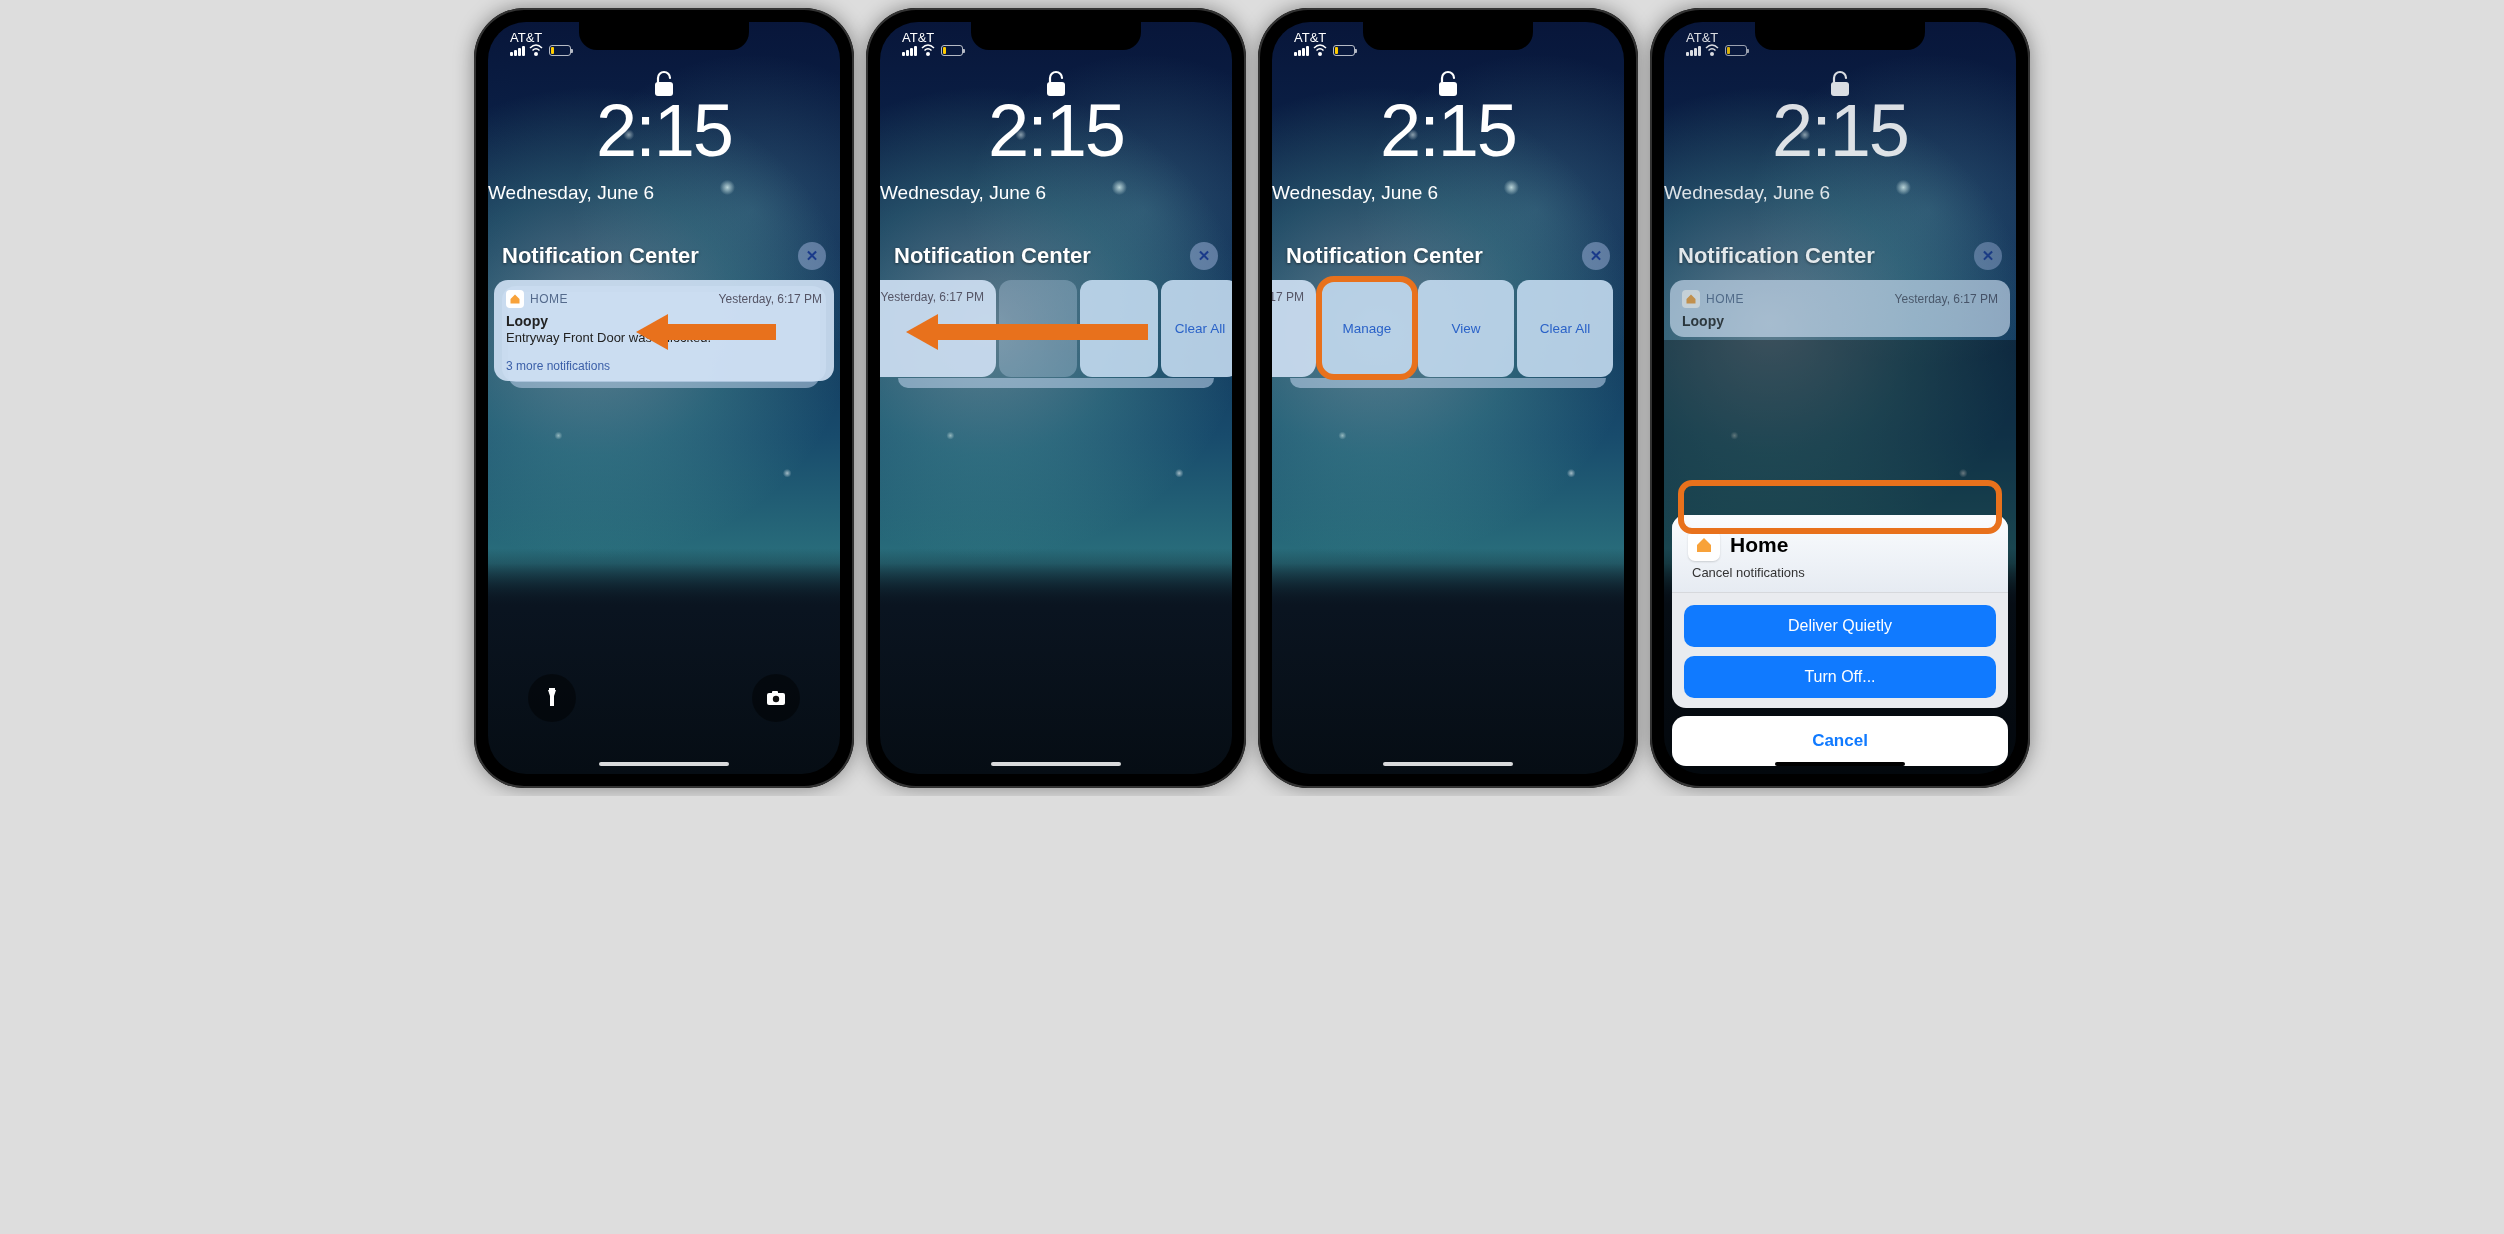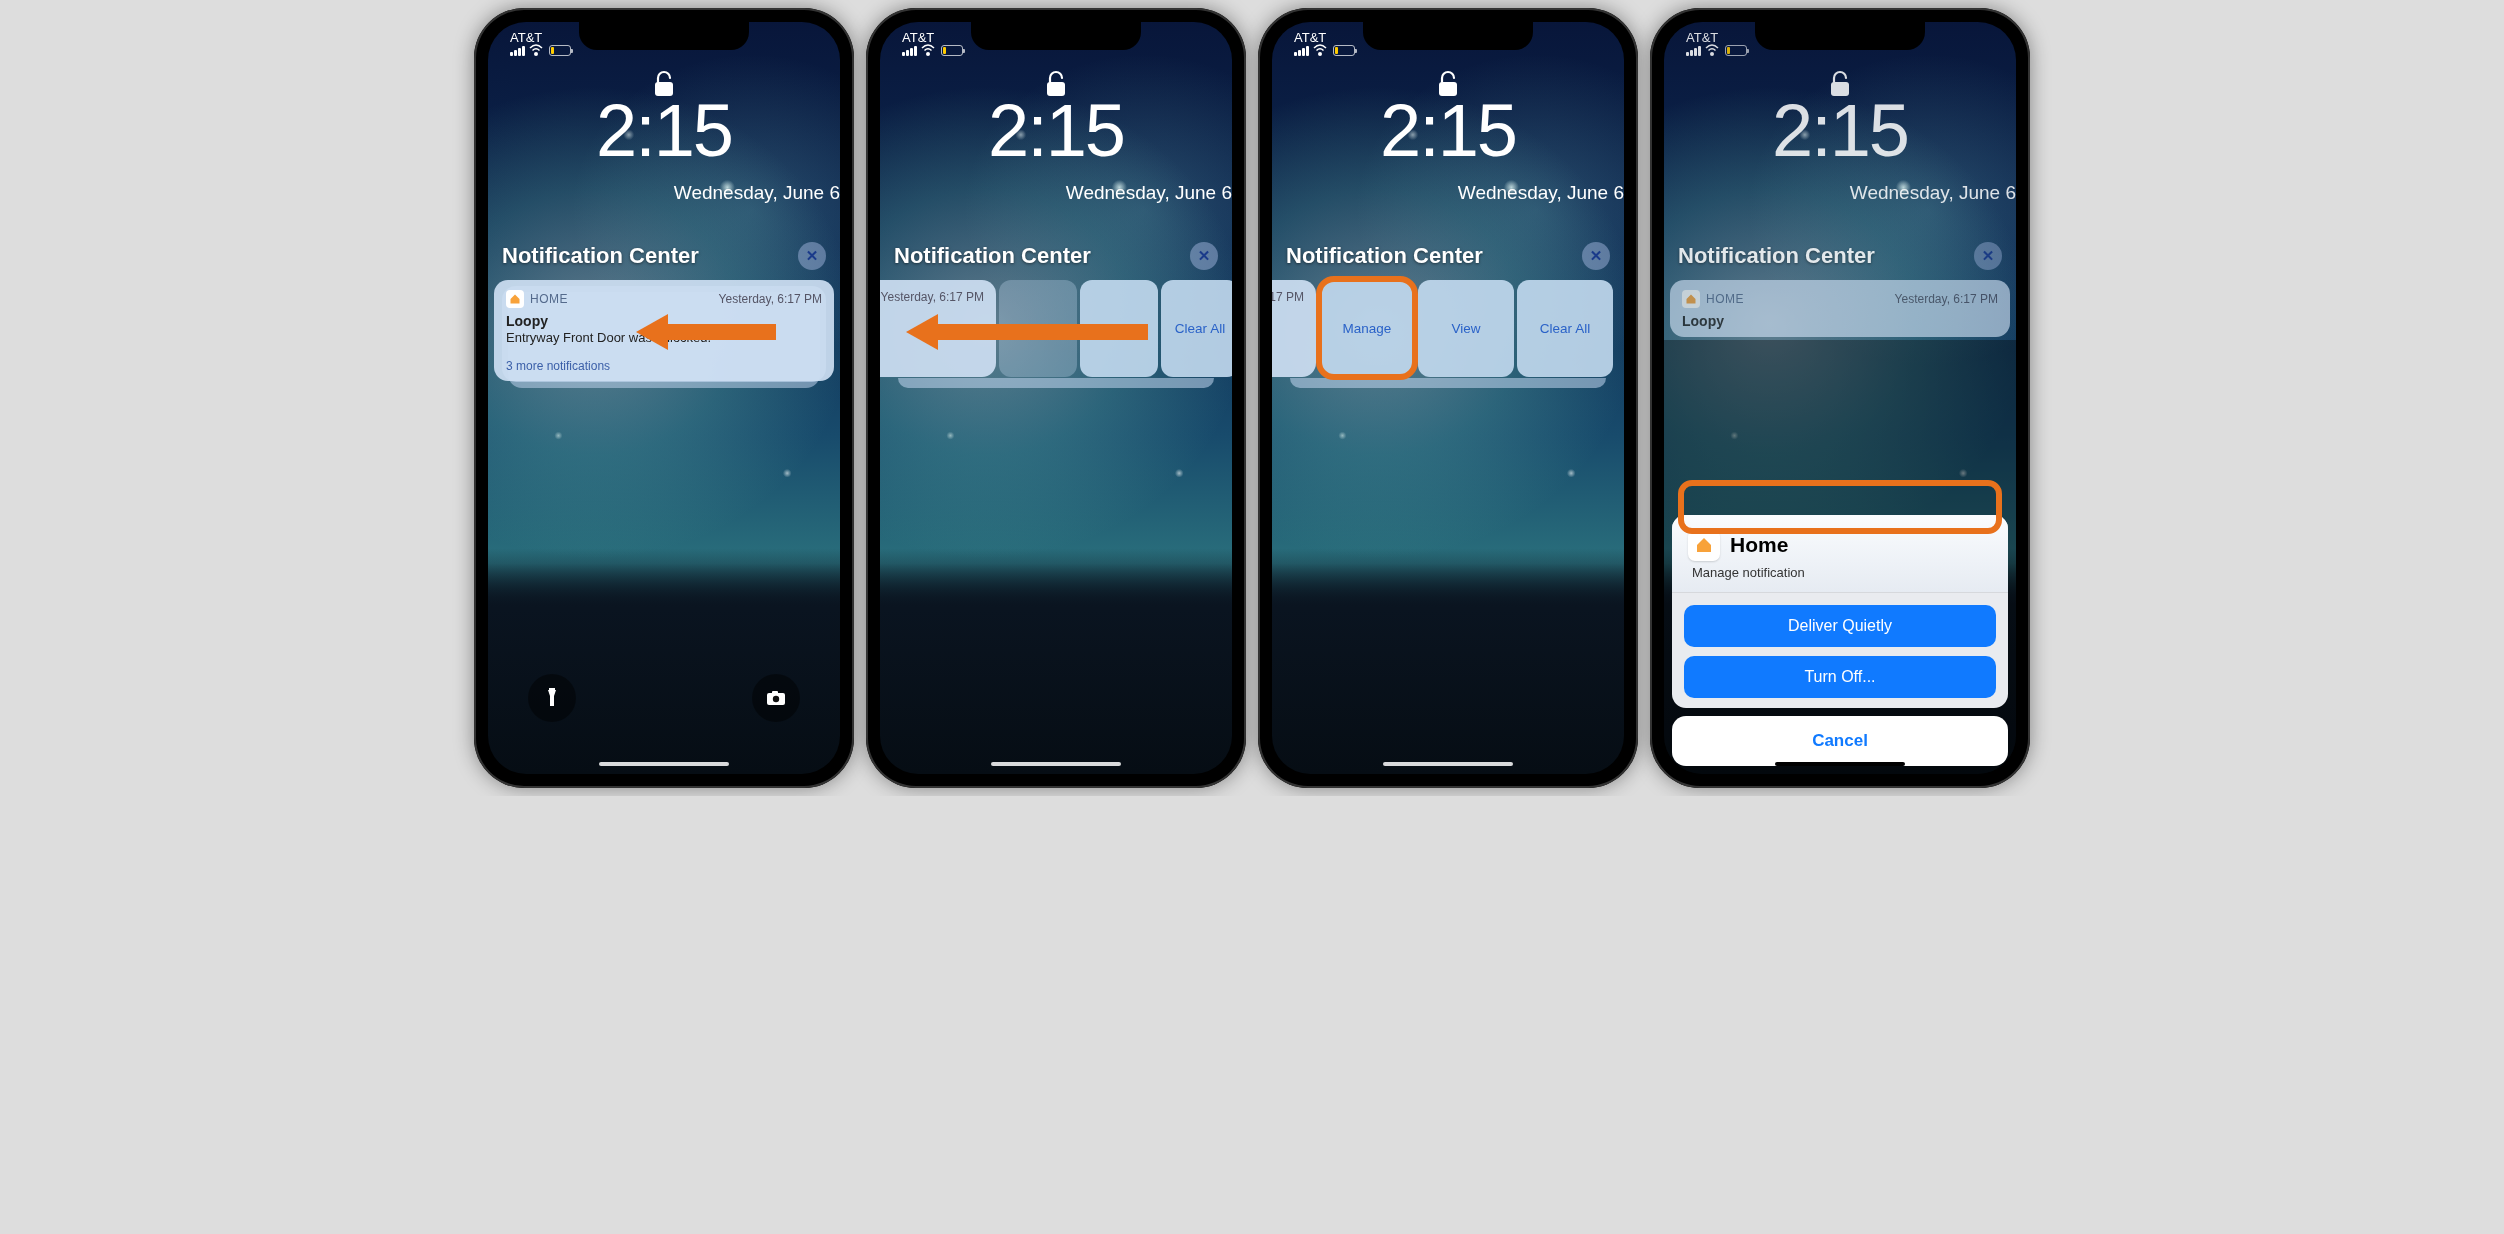--- a/index.html
+++ b/index.html
@@ -65,21 +65,21 @@
   .wifi { width:14px; height:11px; position:relative; }
   .wifi::before { content:""; position:absolute; left:5px; bottom:0; width:4px; height:4px; background:#fff; border-radius:50%; }
   .wifi svg { position:absolute; top:-1px; }
 
   .lock-glyph { position:absolute; top:48px; left:50%; transform:translateX(-50%); color:#fff; }
   .clock {
     position:absolute; top:66px; left:0; right:0; text-align:center;
     color:#fff; font-size:74px; font-weight:200; letter-spacing:-2px;
   }
   .date {
-    position:absolute; top:160px; left:0; right:0; text-align:right;
+    position:absolute; top:160px; left:0; right:0; text-align:left;
     color:#fff; font-size:19px; font-weight:400;
   }
   .nc-header {
     position:absolute; top:220px; left:14px; right:14px;
     display:flex; justify-content:space-between; align-items:center;
     color:#fff;
   }
   .nc-header h2 { font-size:22px; font-weight:600; text-shadow: 0 1px 3px rgba(0,0,0,.5); }
   .close-pill {
     width:28px; height:28px; border-radius:50%;
@@ -457,21 +457,21 @@
       <div class="sheet-card">
         <div class="sheet-top">
           <div class="sheet-top-row">
             <div class="sheet-app-icon">
                 <svg width="20" height="20" viewBox="0 0 20 20">
                   <path d="M3 10 L10 3 L17 10 V17 H3 Z" fill="#f8a23a"></path>
                 </svg>
               </div>
             <div class="sheet-title">Home</div>
           </div>
-          <div class="sheet-sub">Manage notification</div>
+          <div class="sheet-sub">Cancel notifications</div>
         </div>
         <div class="sheet-btns">
           <div class="sheet-btn"><span>Deliver Quietly</span></div>
           <div class="sheet-btn"><span>Turn Off...</span></div>
         </div>
       </div>
       <div class="cancel-btn"><span>Cancel</span></div>
     </div>
     <div class="hl-box" style="bottom:240px; left:14px; right:14px; height:54px; border-radius:14px;"></div>
     <div class="home-bar" style="background:#000"></div>

